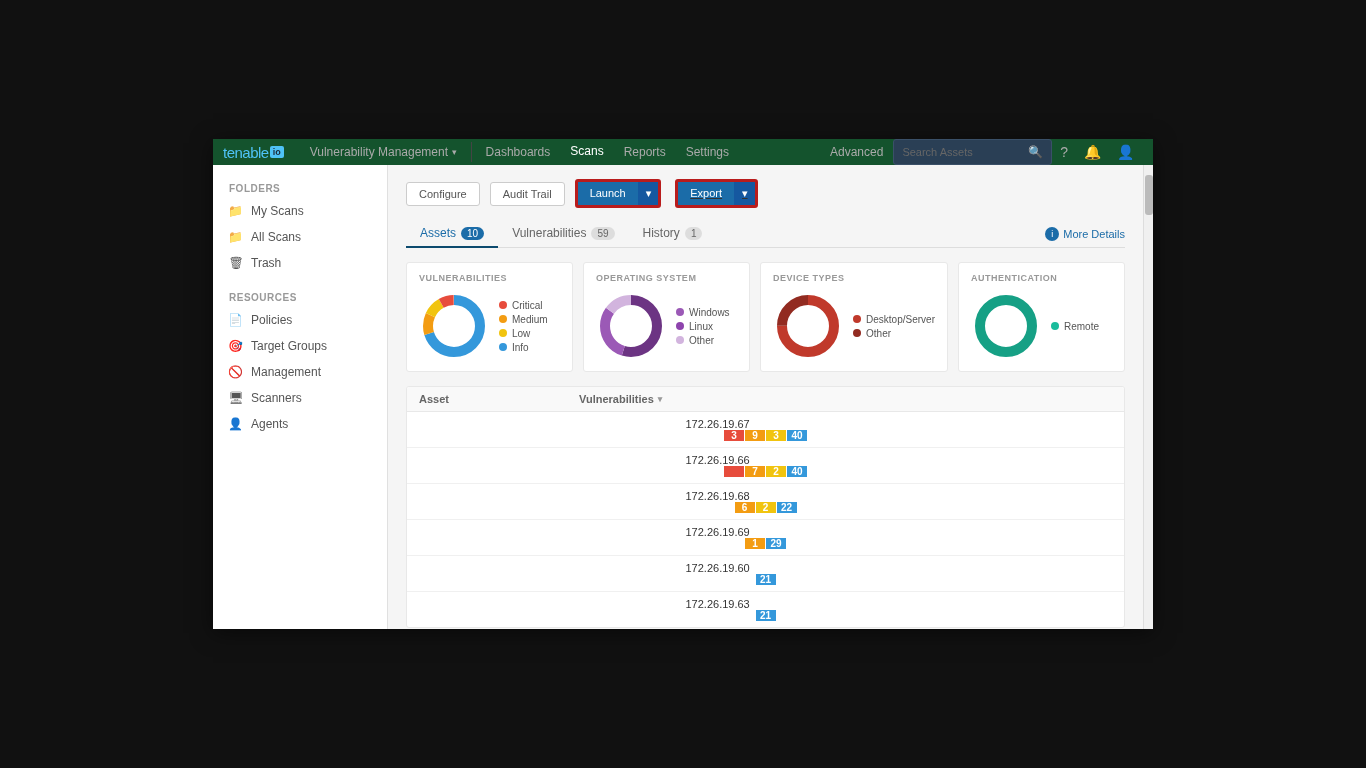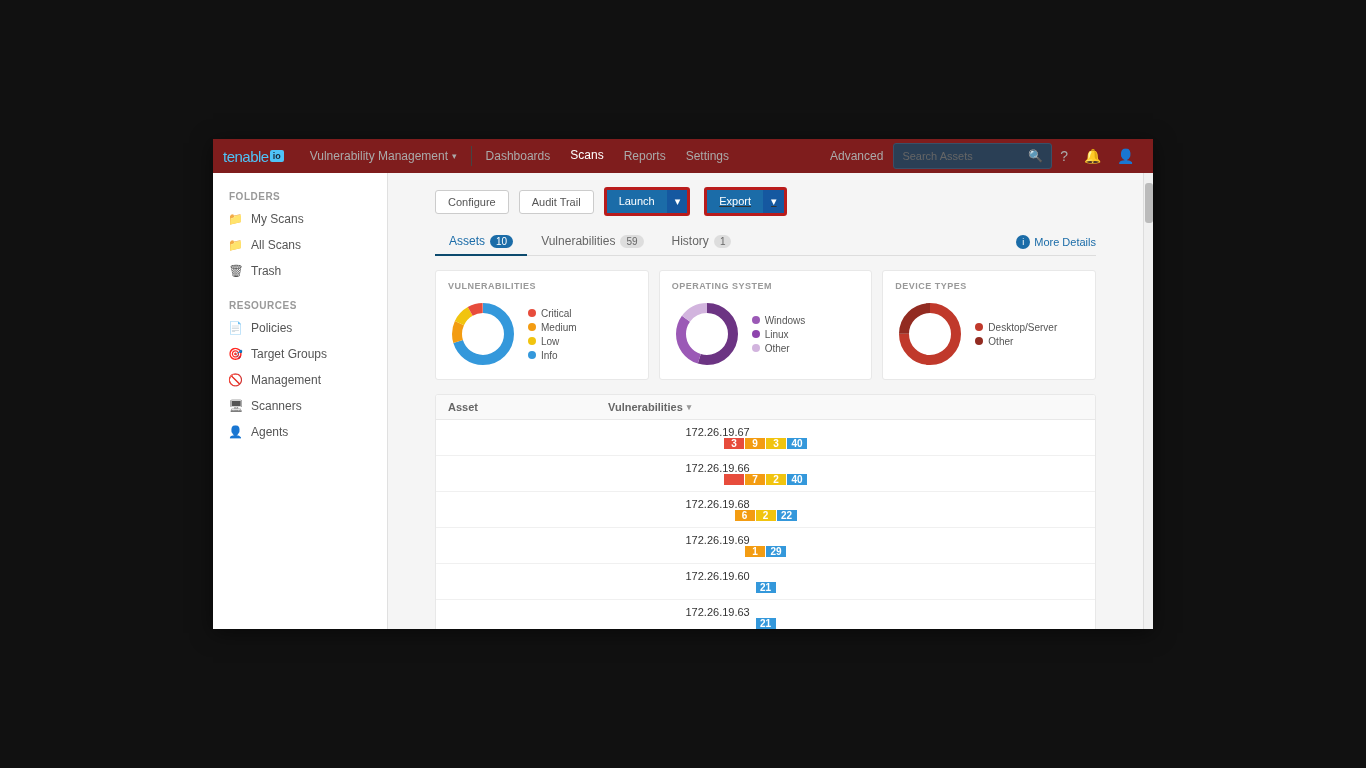--- a/index.html
+++ b/index.html
@@ -19,26 +19,26 @@
       height: 490px;
       background: #f5f5f5;
       display: flex;
       flex-direction: column;
       overflow: hidden;
       box-shadow: 0 4px 20px rgba(0,0,0,0.5);
     }
 
     
     .top-nav {
-      background: #7f1d1d;
+      background: #14532d;
       height: 26px;
       display: flex;
       align-items: center;
       flex-shrink: 0;
-      padding: 17px 10px;
+      padding: 9px 10px;
       gap: 0;
     }
     .logo-area {
       display: flex;
       align-items: center;
       margin-right: 16px;
     }
     .logo-text {
       color: #fff;
       font-size: 15px;
@@ -101,21 +101,20 @@
       cursor: pointer;
       display: flex;
       align-items: center;
     }
 
     
     .main-layout {
       display: flex;
       flex: 1;
       overflow: hidden;
-      gap: 29px;
     }
 
     
     .sidebar {
       width: 175px;
       background: #fff;
       border-right: 1px solid #e0e0e0;
       flex-shrink: 0;
       overflow-y: auto;
       padding-top: 10px;
@@ -562,20 +561,35 @@
                   <span>Desktop/Server</span>
                 </div>
                 <div class="legend-item">
                   <div class="legend-dot" style="background:#922b21;"></div>
                   <span>Other</span>
                 </div>
               </div>
             </div>
           </div>
 
+          <div class="chart-card">
+            <div class="chart-label">AUTHENTICATION</div>
+            <div class="chart-content">
+              <svg class="donut-svg" width="70" height="70" viewBox="0 0 70 70">
+                <circle cx="35" cy="35" r="26" fill="none" stroke="#16a085" stroke-width="10" stroke-dasharray="163 0" stroke-dashoffset="0" transform="rotate(-90 35 35)"></circle>
+                <circle cx="35" cy="35" r="20" fill="white"></circle>
+              </svg>
+              <div class="chart-legend">
+                <div class="legend-item">
+                  <div class="legend-dot" style="background:#1abc9c;"></div>
+                  <span>Remote</span>
+                </div>
+              </div>
+            </div>
+          </div>
 
         </div>
 
         <div class="asset-table">
           <div class="table-header">
             <div class="col-asset">Asset</div>
             <div class="col-vuln">
               <span>Vulnerabilities</span>
               <span class="sort-icon">▾</span>
             </div>

